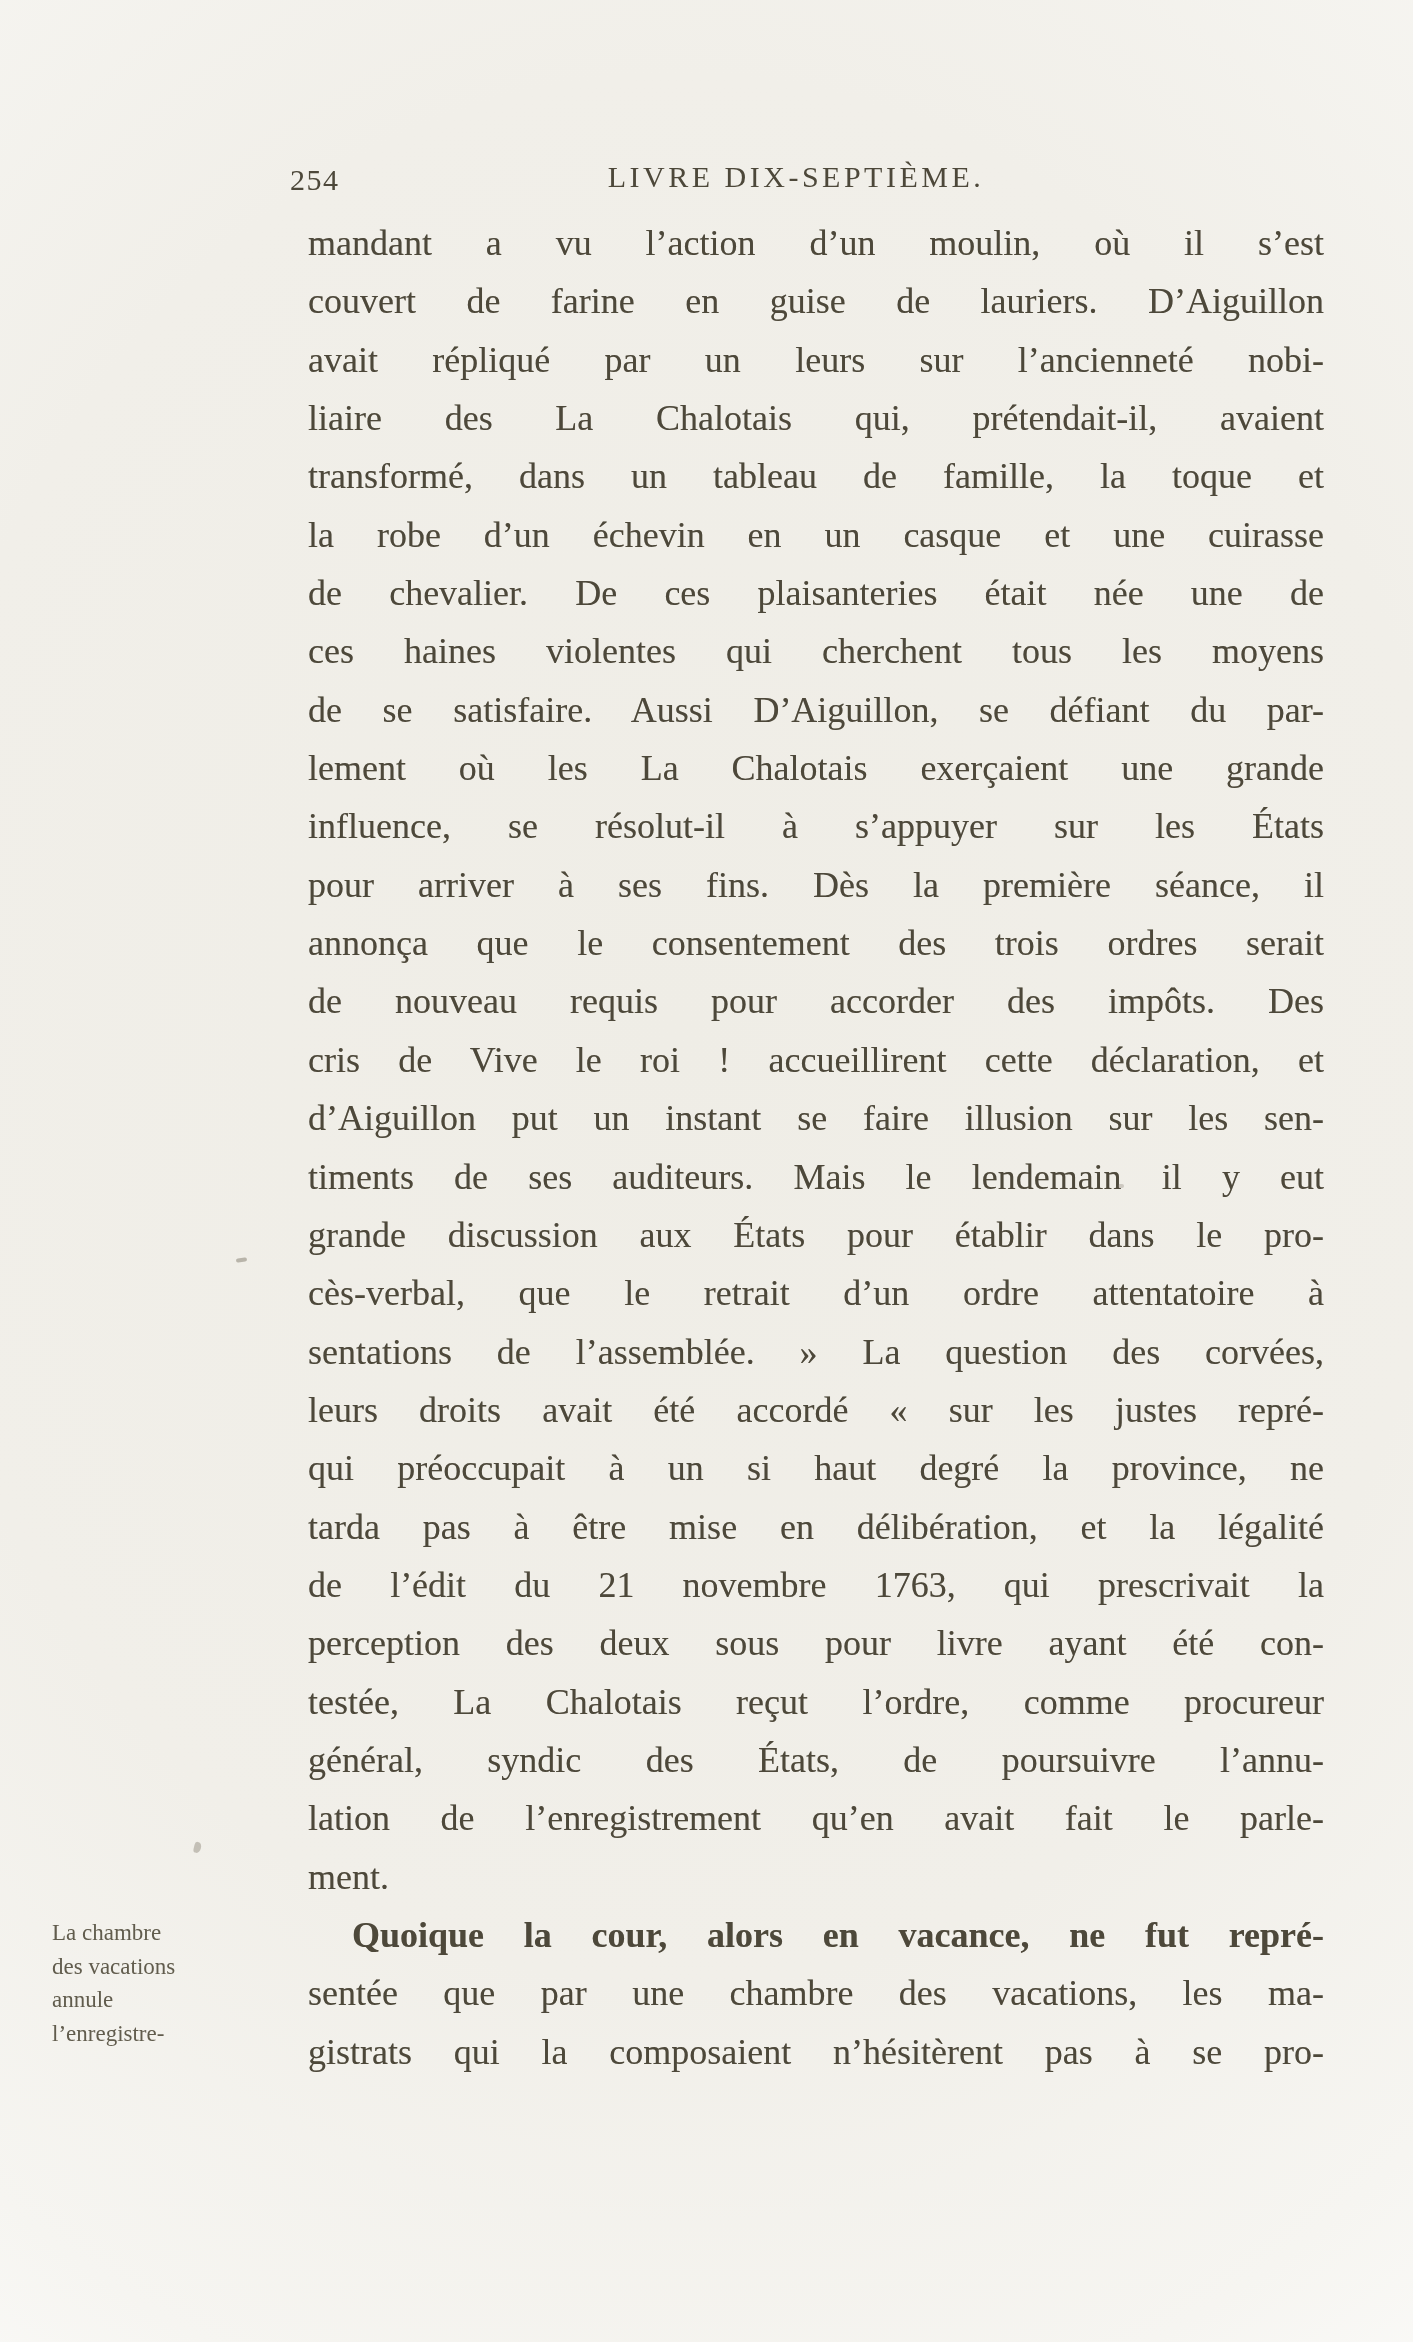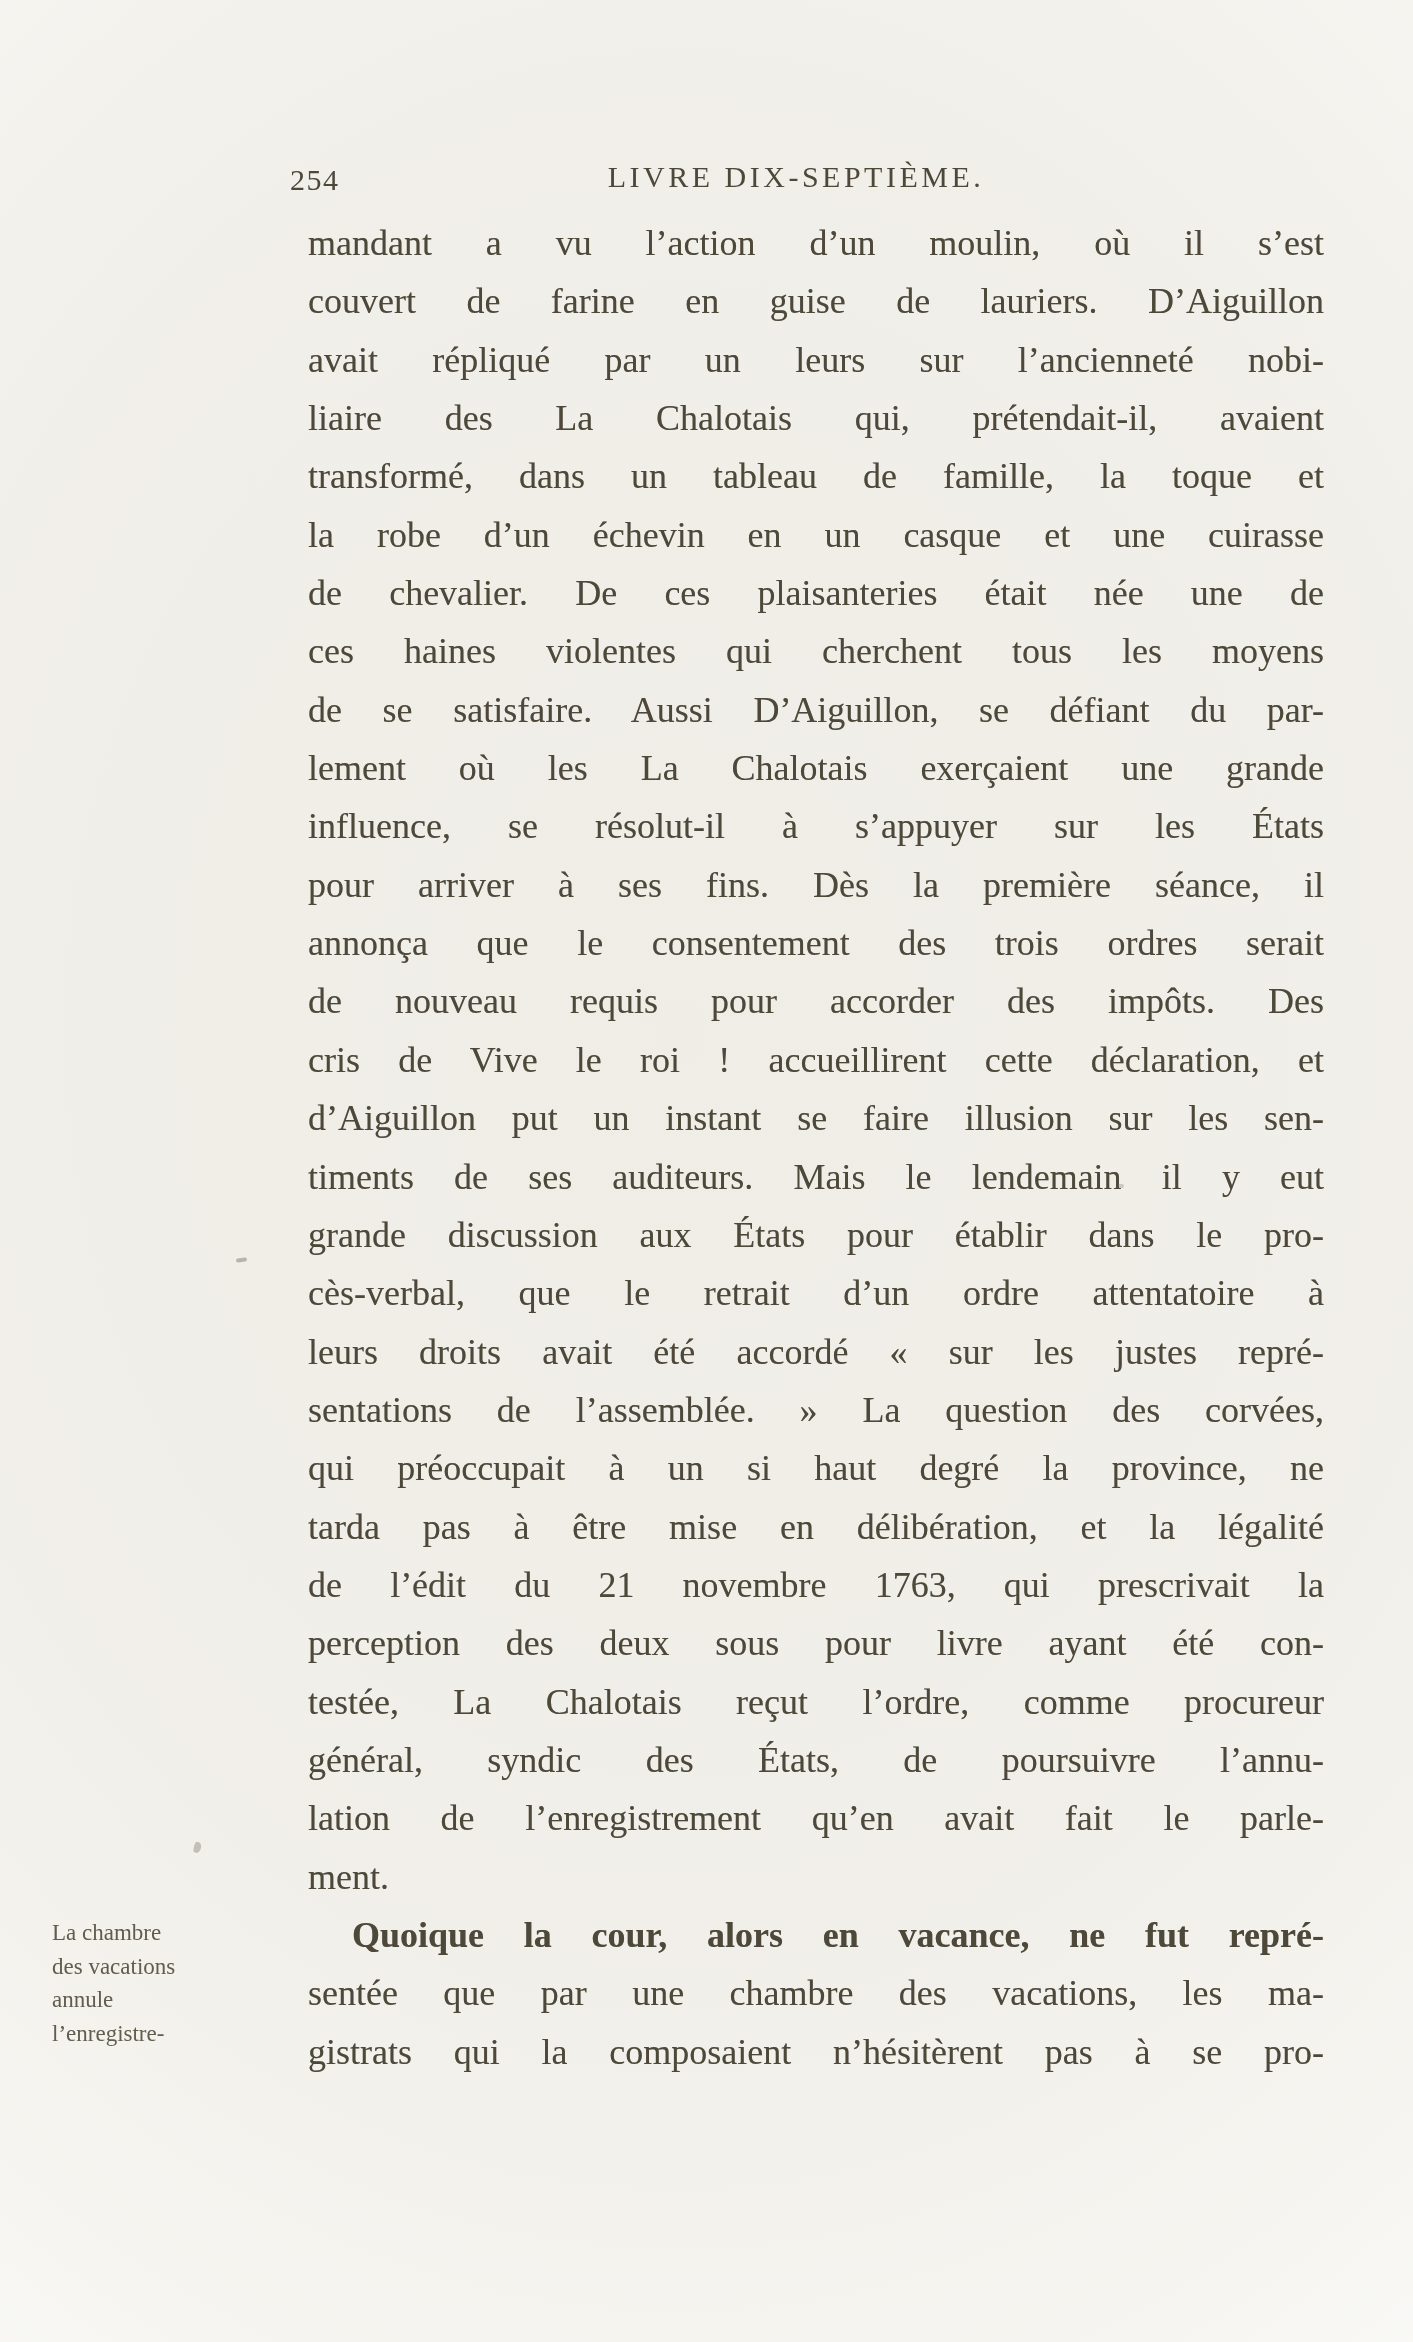--- a/index.html
+++ b/index.html
@@ -70,22 +70,22 @@
       <div class="line"><span>lement où les La Chalotais exerçaient une grande</span></div>
       <div class="line"><span>influence, se résolut-il à s’appuyer sur les États</span></div>
       <div class="line"><span>pour arriver à ses fins. Dès la première séance, il</span></div>
       <div class="line"><span>annonça que le consentement des trois ordres serait</span></div>
       <div class="line"><span>de nouveau requis pour accorder des impôts. Des</span></div>
       <div class="line"><span>cris de </span><span class="it">Vive le roi !</span><span> accueillirent cette déclaration, et</span></div>
       <div class="line"><span>d’Aiguillon put un instant se faire illusion sur les sen-</span></div>
       <div class="line"><span>timents de ses auditeurs. Mais le lendemain il y eut</span></div>
       <div class="line"><span>grande discussion aux États pour établir dans le pro-</span></div>
       <div class="line"><span>cès-verbal, que le retrait d’un ordre attentatoire à</span></div>
+      <div class="line"><span>sentations de l’assemblée. » La question des corvées,</span></div>
       <div class="line"><span>leurs droits avait été accordé « sur les justes repré-</span></div>
-      <div class="line"><span>sentations de l’assemblée. » La question des corvées,</span></div>
       <div class="line"><span>qui préoccupait à un si haut degré la province, ne</span></div>
       <div class="line"><span>tarda pas à être mise en délibération, et la légalité</span></div>
       <div class="line"><span>de l’édit du 21 novembre 1763, qui prescrivait la</span></div>
       <div class="line"><span>perception des deux sous pour livre ayant été con-</span></div>
       <div class="line"><span>testée, La Chalotais reçut l’ordre, comme procureur</span></div>
       <div class="line"><span>général, syndic des États, de poursuivre l’annu-</span></div>
       <div class="line"><span>lation de l’enregistrement qu’en avait fait le parle-</span></div>
       <div class="line no-just"><span>ment.</span></div>
       <div class="line indent"><span>Quoique la cour, alors en vacance, ne fut repré-</span></div>
       <div class="line"><span>sentée que par une chambre des vacations, les ma-</span></div>

